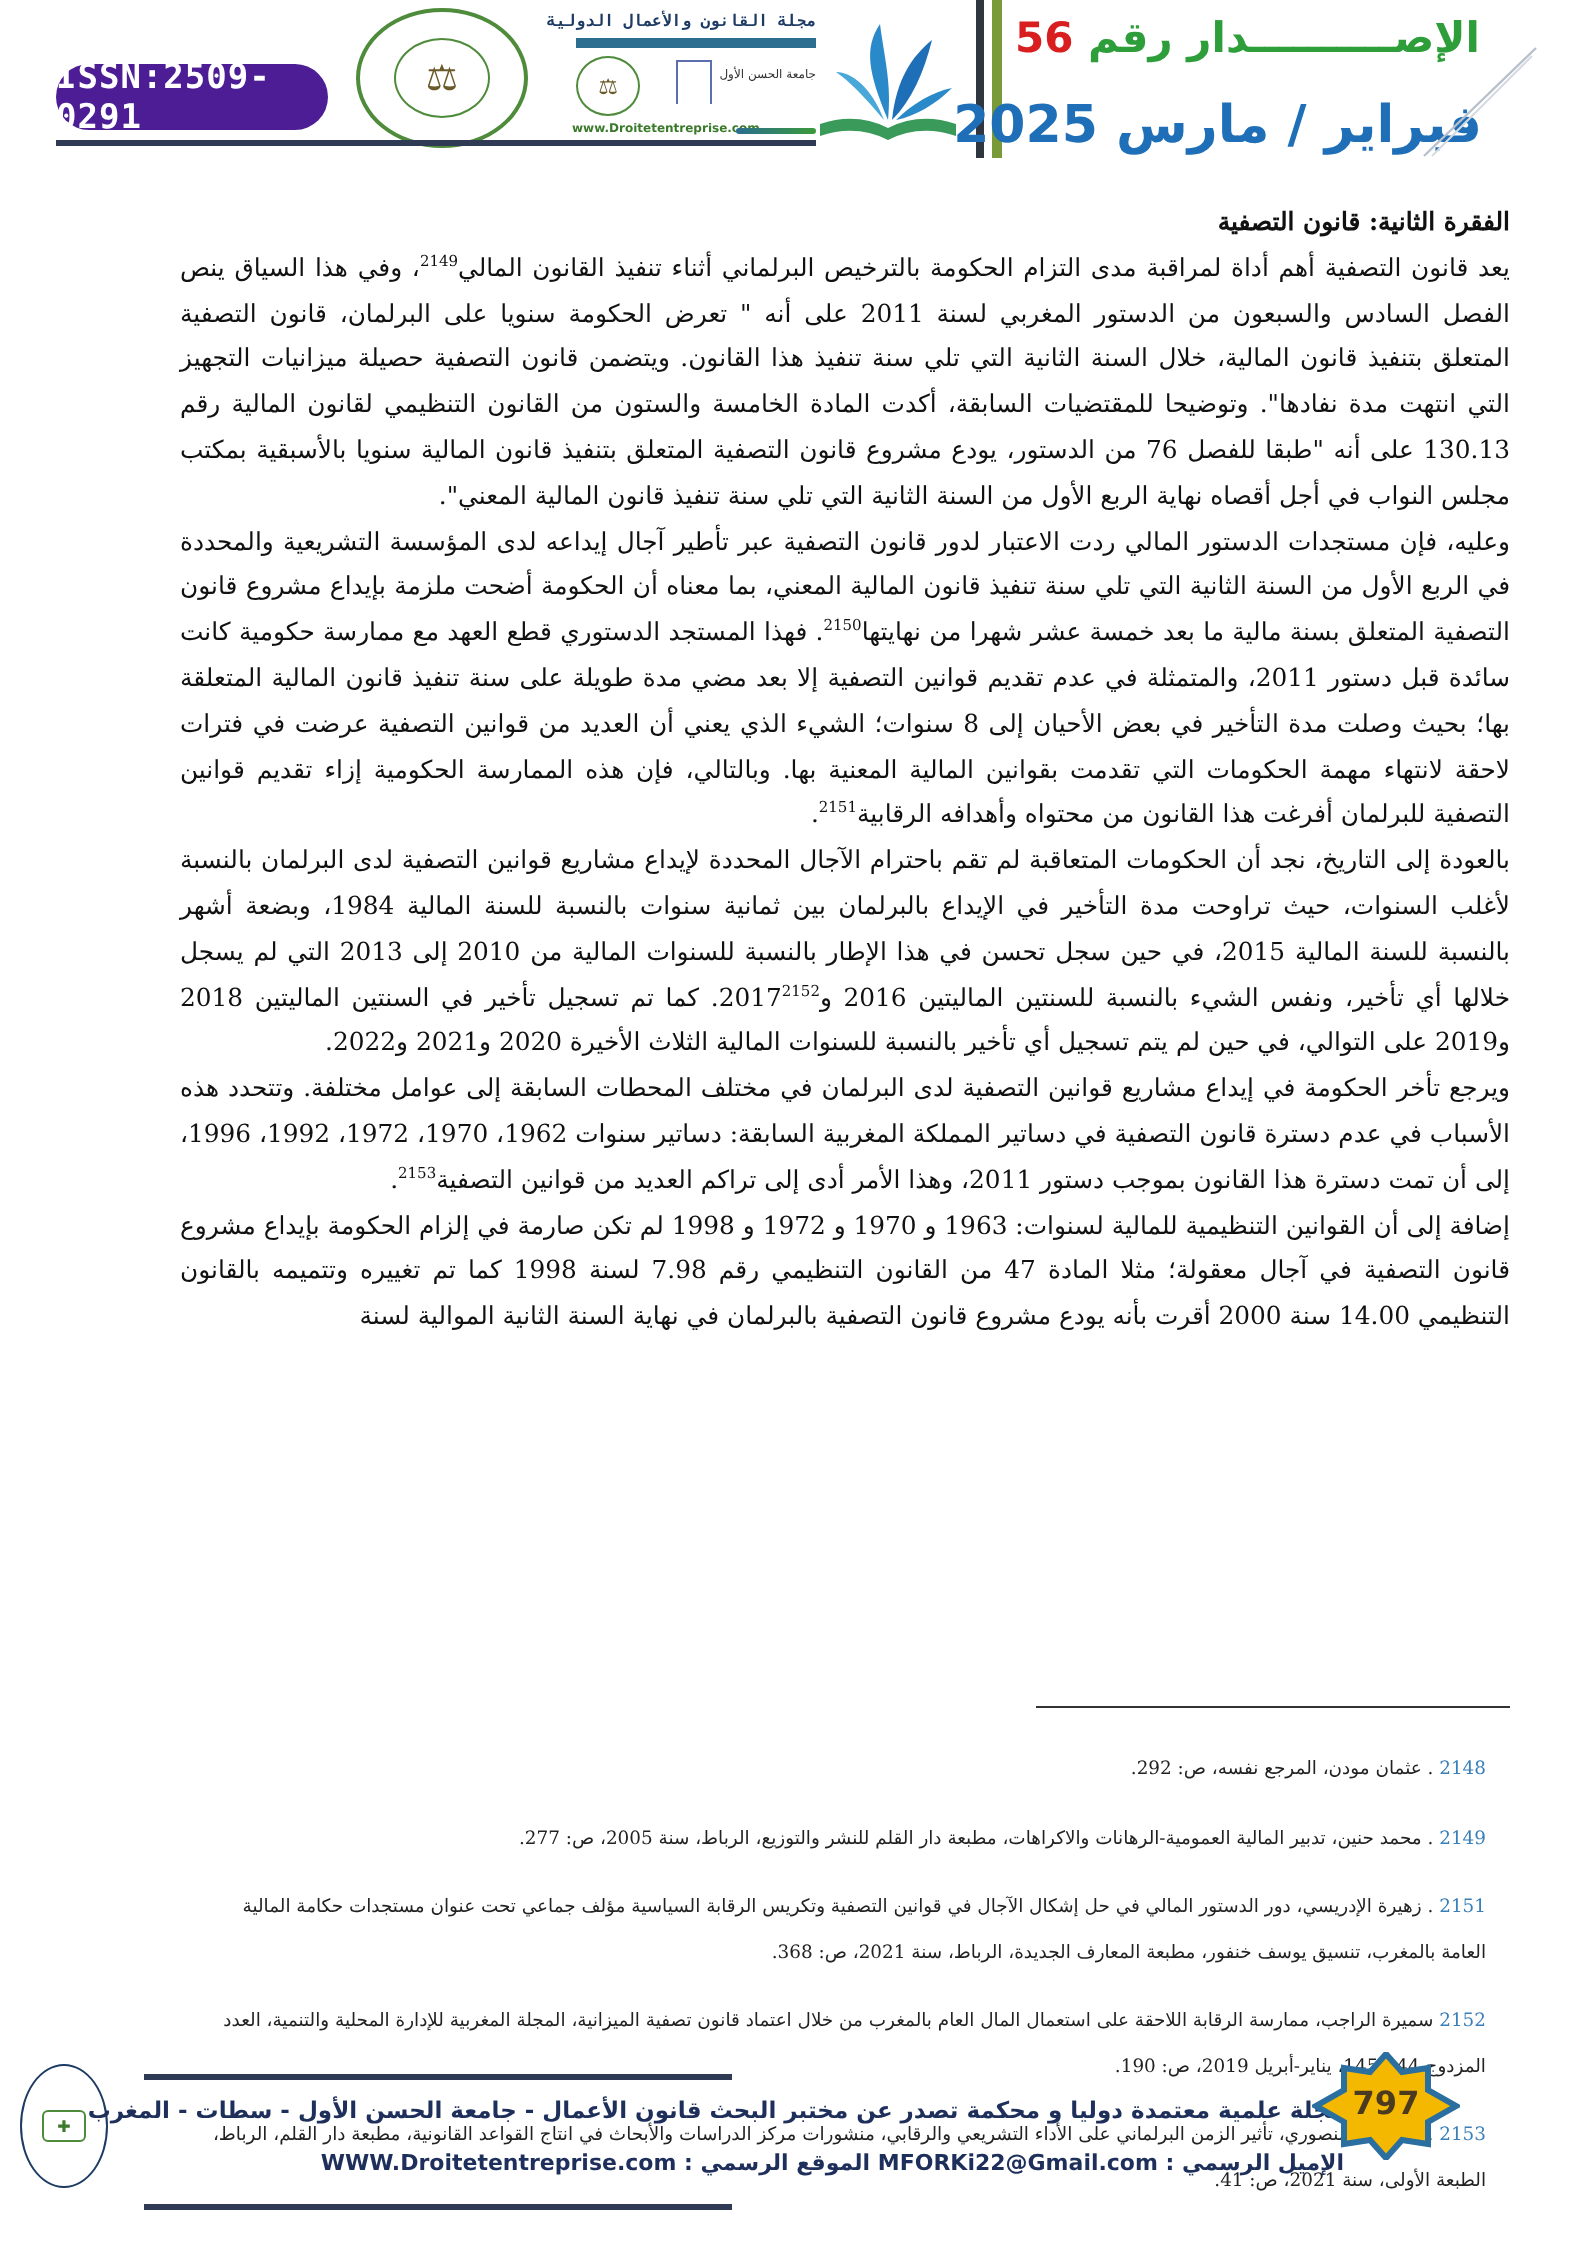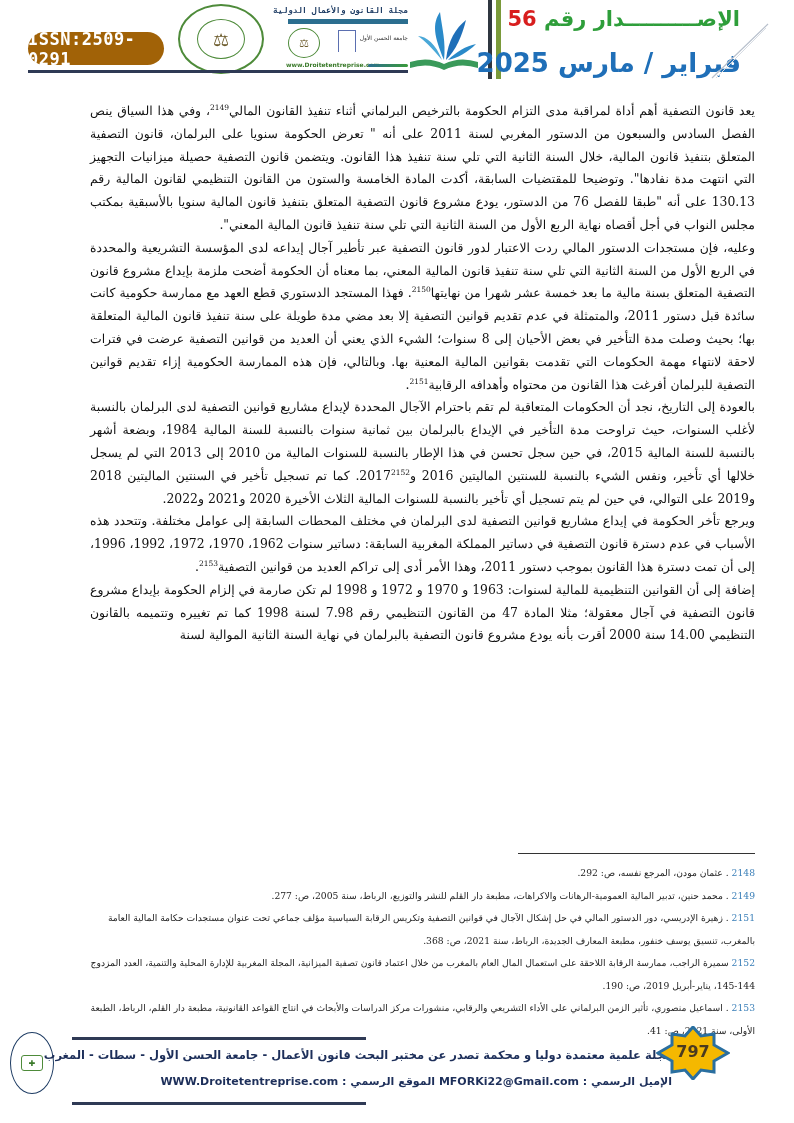--- a/index.html
+++ b/index.html
@@ -3,21 +3,21 @@
 <meta charset="utf-8">
 <style>
   * { box-sizing: border-box; margin: 0; padding: 0; }
   html, body { width: 794px; height: 1123px; background: #ffffff; overflow: hidden; }
   body { position: relative; font-family: "DejaVu Sans", sans-serif; color: #111; }
 
   
   .header { position: absolute; left: 0; top: 0; width: 794px; height: 78px; }
   .issn-pill {
     position: absolute; left: 28px; top: 32px; width: 136px; height: 33px;
-    background: #a16207; border-radius: 17px; color: #fff;
+    background: #4c1d95; border-radius: 17px; color: #fff;
     font-family: "DejaVu Sans Mono", monospace; font-weight: bold; font-size: 17px;
     display: flex; align-items: center; justify-content: center; letter-spacing: 0.5px;
   }
   .seal-big {
     position: absolute; left: 178px; top: 4px; width: 86px; height: 70px;
     border: 2px solid #4e8b3a; border-radius: 50%;
     display: flex; align-items: center; justify-content: center;
   }
   .seal-big .inner {
     width: 48px; height: 40px; border: 1.5px solid #4e8b3a; border-radius: 50%;
@@ -58,21 +58,21 @@
   .body-text .heading { font-weight: bold; }
   .body-text sup { font-size: 7.5px; vertical-align: super; line-height: 0; }
 
   
   .fn-rule { position: absolute; left: 518px; top: 853px; width: 237px; height: 1px; background: #333; }
   .footnotes {
     position: absolute; left: 90px; top: 862px; width: 665px;
     direction: rtl; text-align: right;
     font-family: "DejaVu Serif", serif; font-size: 9.2px; line-height: 22.5px; color: #222;
   }
-  .footnotes .fn { margin: 0; }
+  .footnotes .fn { margin: 12px; }
   .footnotes .fn-num { color: #3a7fb8; }
 
   
   .footer-seal {
     position: absolute; left: 10px; top: 1032px; width: 44px; height: 62px;
     border: 1.5px solid #1d3b63; border-radius: 50%;
     display: flex; align-items: center; justify-content: center;
   }
   .footer-seal .inner { width: 22px; height: 16px; border: 1px solid #4e8b3a; border-radius: 3px; font-size: 8px; color: #3a7a2a; display:flex; align-items:center; justify-content:center; }
   .footer-rule-top { position: absolute; left: 72px; top: 1037px; width: 294px; height: 3px; background: #2f3a55; }
@@ -132,20 +132,21 @@
 
   <svg class="diag" viewBox="0 0 62 58">
     <line x1="60" y1="2" x2="4" y2="56" stroke="#b8c0cc" stroke-width="1.2"></line>
     <line x1="58" y1="6" x2="8" y2="56" stroke="#d6dbe2" stroke-width="1"></line>
   </svg>
 
   <div class="header-rule"></div>
 </div>
 
 <div class="body-text">
+  <p class="heading">الفقرة الثانية: قانون التصفية</p>
   <p>
     <span>يعد قانون التصفية أهم أداة لمراقبة مدى التزام الحكومة بالترخيص البرلماني أثناء تنفيذ القانون المالي</span><sup>2149</sup><span>، وفي هذا السياق ينص الفصل السادس والسبعون من الدستور المغربي لسنة 2011 على أنه " تعرض الحكومة سنويا على البرلمان، قانون التصفية المتعلق بتنفيذ قانون المالية، خلال السنة الثانية التي تلي سنة تنفيذ هذا القانون. ويتضمن قانون التصفية حصيلة ميزانيات التجهيز التي انتهت مدة نفادها". وتوضيحا للمقتضيات السابقة، أكدت المادة الخامسة والستون من القانون التنظيمي لقانون المالية رقم 130.13 على أنه "طبقا للفصل 76 من الدستور، يودع مشروع قانون التصفية المتعلق بتنفيذ قانون المالية سنويا بالأسبقية بمكتب مجلس النواب في أجل أقصاه نهاية الربع الأول من السنة الثانية التي تلي سنة تنفيذ قانون المالية المعني".</span>
   </p>
   <p>
     <span>وعليه، فإن مستجدات الدستور المالي ردت الاعتبار لدور قانون التصفية عبر تأطير آجال إيداعه لدى المؤسسة التشريعية والمحددة في الربع الأول من السنة الثانية التي تلي سنة تنفيذ قانون المالية المعني، بما معناه أن الحكومة أضحت ملزمة بإيداع مشروع قانون التصفية المتعلق بسنة مالية ما بعد خمسة عشر شهرا من نهايتها</span><sup>2150</sup><span>. فهذا المستجد الدستوري قطع العهد مع ممارسة حكومية كانت سائدة قبل دستور 2011، والمتمثلة في عدم تقديم قوانين التصفية إلا بعد مضي مدة طويلة على سنة تنفيذ قانون المالية المتعلقة بها؛ بحيث وصلت مدة التأخير في بعض الأحيان إلى 8 سنوات؛ الشيء الذي يعني أن العديد من قوانين التصفية عرضت في فترات لاحقة لانتهاء مهمة الحكومات التي تقدمت بقوانين المالية المعنية بها. وبالتالي، فإن هذه الممارسة الحكومية إزاء تقديم قوانين التصفية للبرلمان أفرغت هذا القانون من محتواه وأهدافه الرقابية</span><sup>2151</sup><span>.</span>
   </p>
   <p>
     <span>بالعودة إلى التاريخ، نجد أن الحكومات المتعاقبة لم تقم باحترام الآجال المحددة لإيداع مشاريع قوانين التصفية لدى البرلمان بالنسبة لأغلب السنوات، حيث تراوحت مدة التأخير في الإيداع بالبرلمان بين ثمانية سنوات بالنسبة للسنة المالية 1984، وبضعة أشهر بالنسبة للسنة المالية 2015، في حين سجل تحسن في هذا الإطار بالنسبة للسنوات المالية من 2010 إلى 2013 التي لم يسجل خلالها أي تأخير، ونفس الشيء بالنسبة للسنتين الماليتين 2016 و2017</span><sup>2152</sup><span>. كما تم تسجيل تأخير في السنتين الماليتين 2018 و2019 على التوالي، في حين لم يتم تسجيل أي تأخير بالنسبة للسنوات المالية الثلاث الأخيرة 2020 و2021 و2022.</span>
   </p>
   <p>

